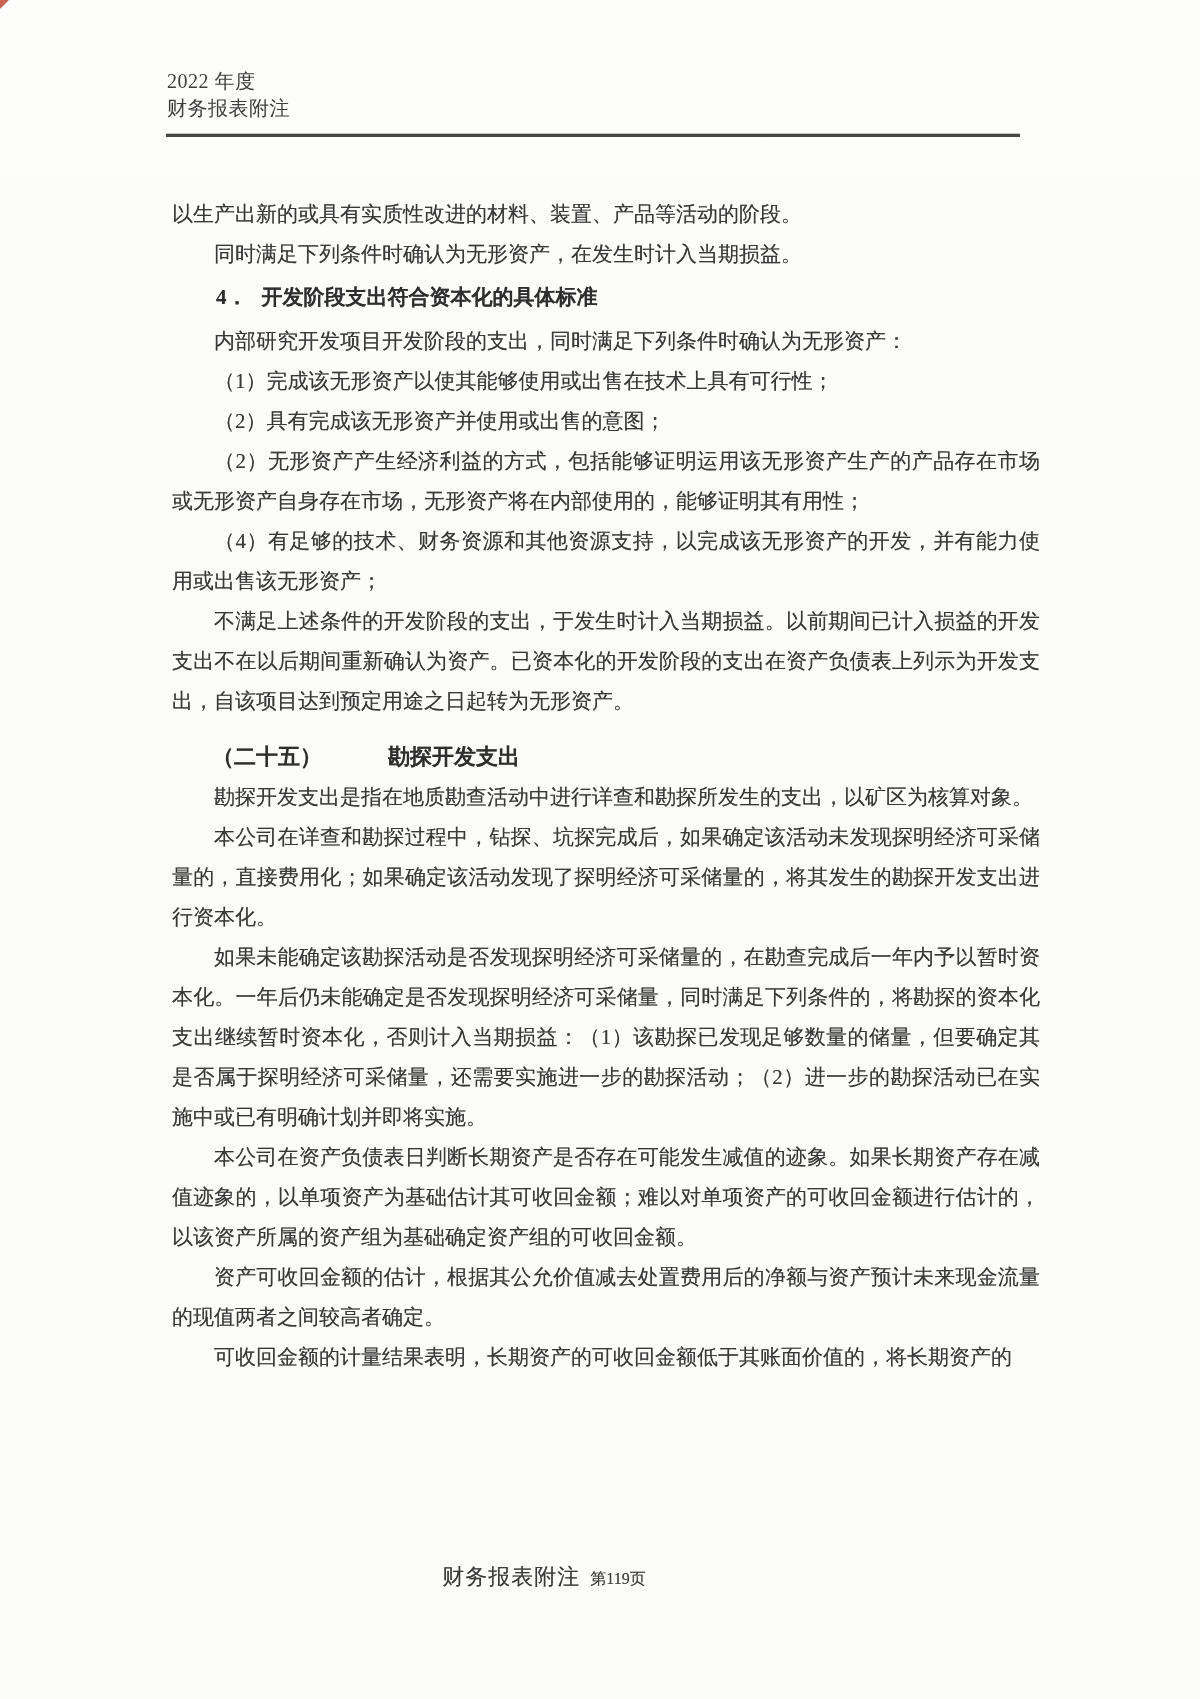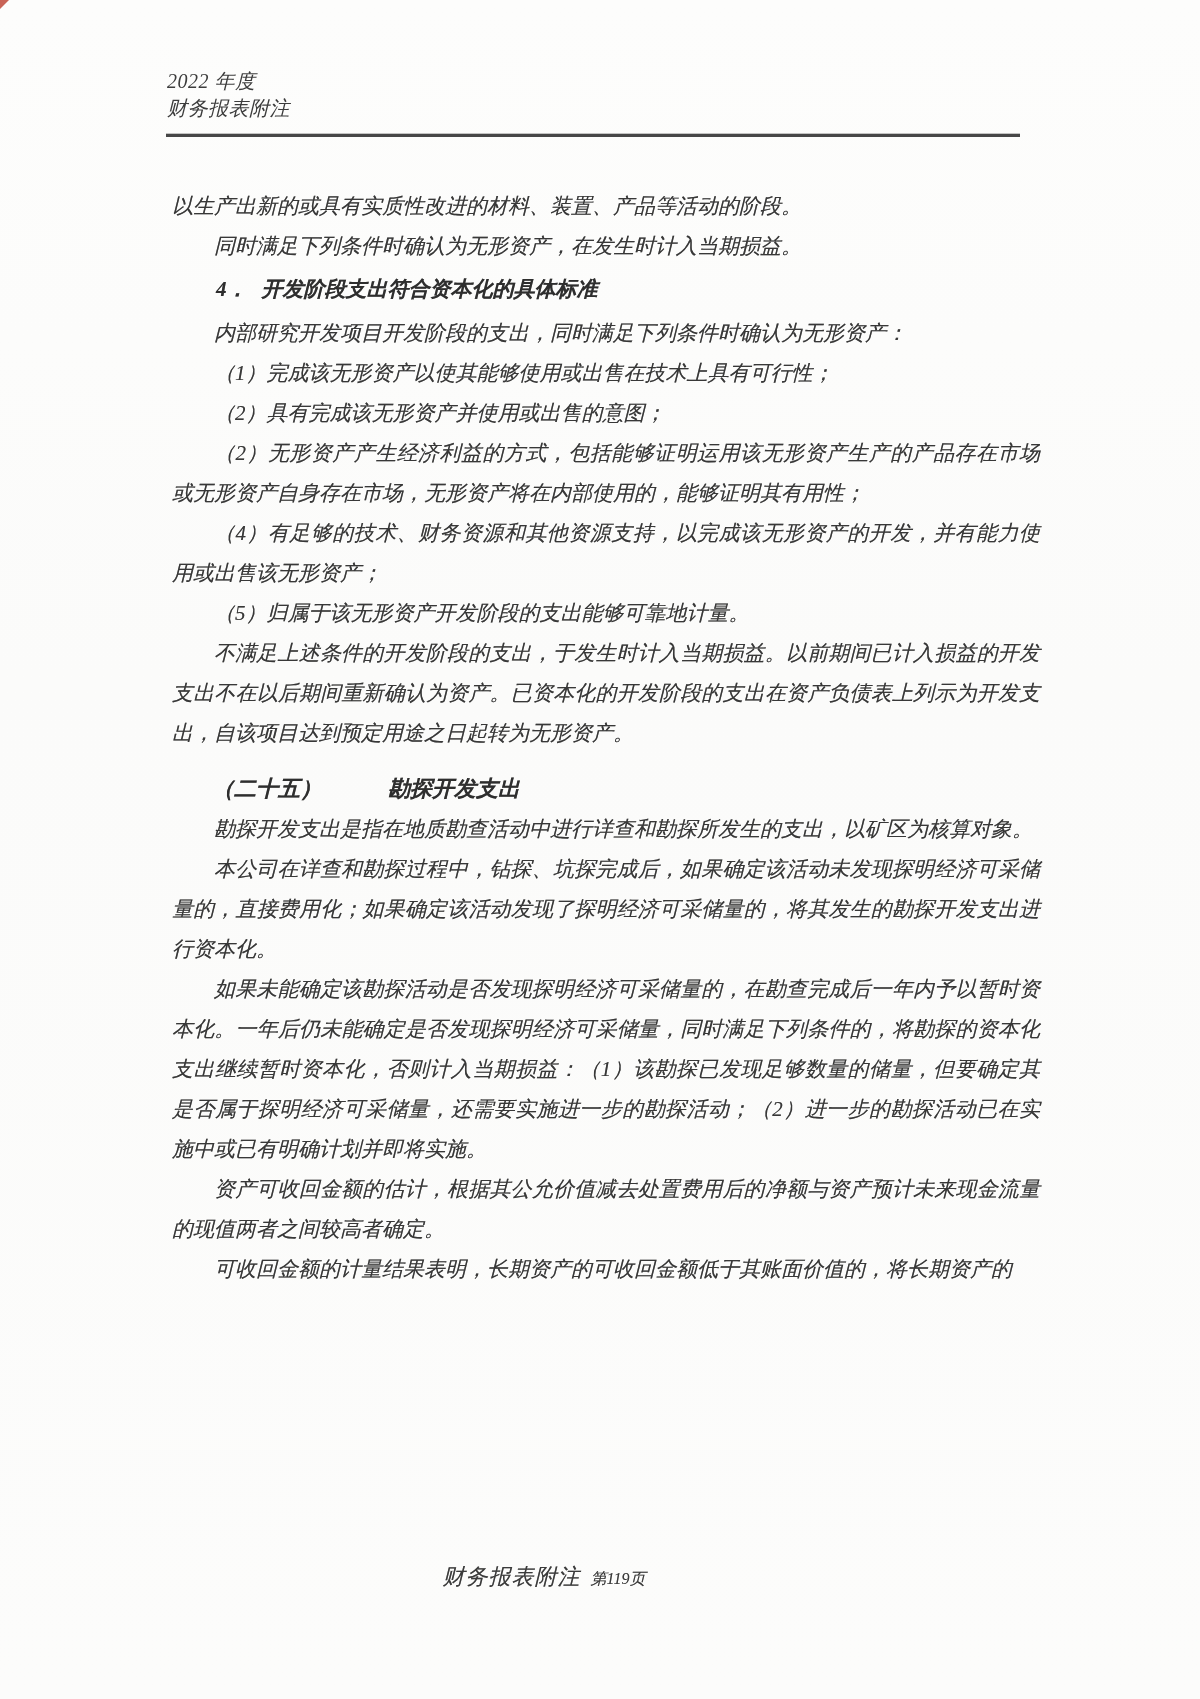--- a/index.html
+++ b/index.html
@@ -10,21 +10,20 @@
   }
 
   .page {
     position: relative;
     width: 1200px;
     height: 1699px;
     background: linear-gradient(180deg, #fdfdfc 0%, #fbfbfa 40%, #fcfcfb 100%);
     font-family: "Liberation Serif", "DejaVu Serif", serif;
     color: #383838;
     overflow: hidden;
-    font-style: italic;
   }
 
   .corner-artifact {
     position: absolute;
     left: 0; top: 0;
     width: 9px; height: 9px;
     clip-path: polygon(0 0, 100% 0, 0 100%);
     opacity: .85;
   }
 
@@ -44,21 +43,21 @@
     top: 134px;
     width: 854px;
     height: 3px;
     background: #474747;
     box-shadow: 0 -1px 0 rgba(90,90,90,.35);
   }
 
   .document-body {
     position: absolute;
     left: 172px;
-    top: 186px;
+    top: 194px;
     width: 868px;
     font-size: 21px;
     line-height: 40px;
     text-align: justify;
     text-shadow: 0 0 .5px rgba(60,60,60,.55);
   }
 
   .para {
     text-indent: 2em;
     margin: 0;
@@ -117,26 +116,26 @@
 
   <div class="document-body">
       <p class="para no-indent">以生产出新的或具有实质性改进的材料、装置、产品等活动的阶段。</p>
       <p class="para">同时满足下列条件时确认为无形资产，在发生时计入当期损益。</p>
       <h3 class="subheading"><span class="h-num">4．</span><span class="h-title">开发阶段支出符合资本化的具体标准</span></h3>
       <p class="para">内部研究开发项目开发阶段的支出，同时满足下列条件时确认为无形资产：</p>
       <p class="para">（1）完成该无形资产以使其能够使用或出售在技术上具有可行性；</p>
       <p class="para">（2）具有完成该无形资产并使用或出售的意图；</p>
       <p class="para">（2）无形资产产生经济利益的方式，包括能够证明运用该无形资产生产的产品存在市场或无形资产自身存在市场，无形资产将在内部使用的，能够证明其有用性；</p>
       <p class="para">（4）有足够的技术、财务资源和其他资源支持，以完成该无形资产的开发，并有能力使用或出售该无形资产；</p>
-      <p class="para">（5）归属于该无形资产开发阶段的支出能够可靠地计量。</p>
       <p class="para">不满足上述条件的开发阶段的支出，于发生时计入当期损益。以前期间已计入损益的开发支出不在以后期间重新确认为资产。已资本化的开发阶段的支出在资产负债表上列示为开发支出，自该项目达到预定用途之日起转为无形资产。</p>
       <h3 class="section-heading"><span class="h-num">（二十五）</span><span class="h-title">勘探开发支出</span></h3>
       <p class="para">勘探开发支出是指在地质勘查活动中进行详查和勘探所发生的支出，以矿区为核算对象。</p>
       <p class="para">本公司在详查和勘探过程中，钻探、坑探完成后，如果确定该活动未发现探明经济可采储量的，直接费用化；如果确定该活动发现了探明经济可采储量的，将其发生的勘探开发支出进行资本化。</p>
       <p class="para">如果未能确定该勘探活动是否发现探明经济可采储量的，在勘查完成后一年内予以暂时资本化。一年后仍未能确定是否发现探明经济可采储量，同时满足下列条件的，将勘探的资本化支出继续暂时资本化，否则计入当期损益：（1）该勘探已发现足够数量的储量，但要确定其是否属于探明经济可采储量，还需要实施进一步的勘探活动；（2）进一步的勘探活动已在实施中或已有明确计划并即将实施。</p>
+      <p class="para">本公司在资产负债表日判断长期资产是否存在可能发生减值的迹象。如果长期资产存在减值迹象的，以单项资产为基础估计其可收回金额；难以对单项资产的可收回金额进行估计的，以该资产所属的资产组为基础确定资产组的可收回金额。</p>
       <p class="para">资产可收回金额的估计，根据其公允价值减去处置费用后的净额与资产预计未来现金流量的现值两者之间较高者确定。</p>
       <p class="para">可收回金额的计量结果表明，长期资产的可收回金额低于其账面价值的，将长期资产的</p>
     </div>
 
   <div class="page-footer">
     <span class="footer-label">财务报表附注</span><span class="footer-page">第119页</span>
   </div>
 
 </div>
 

